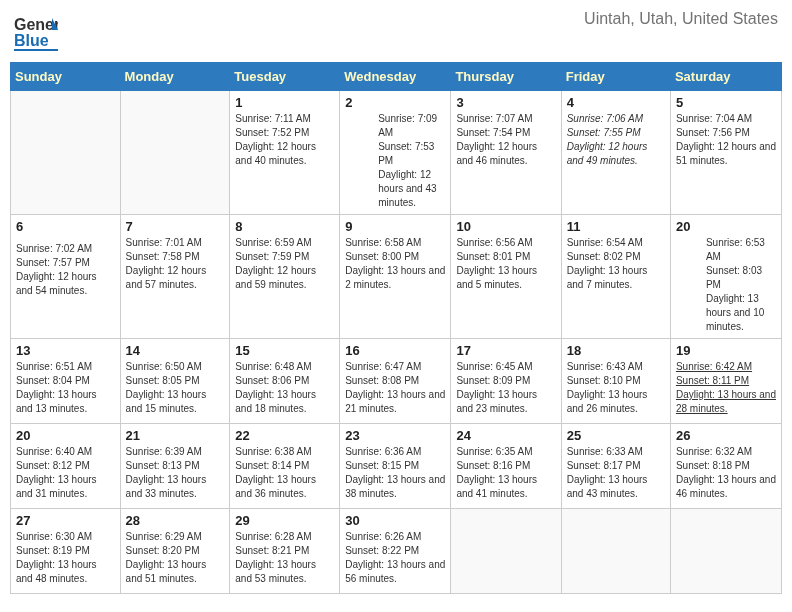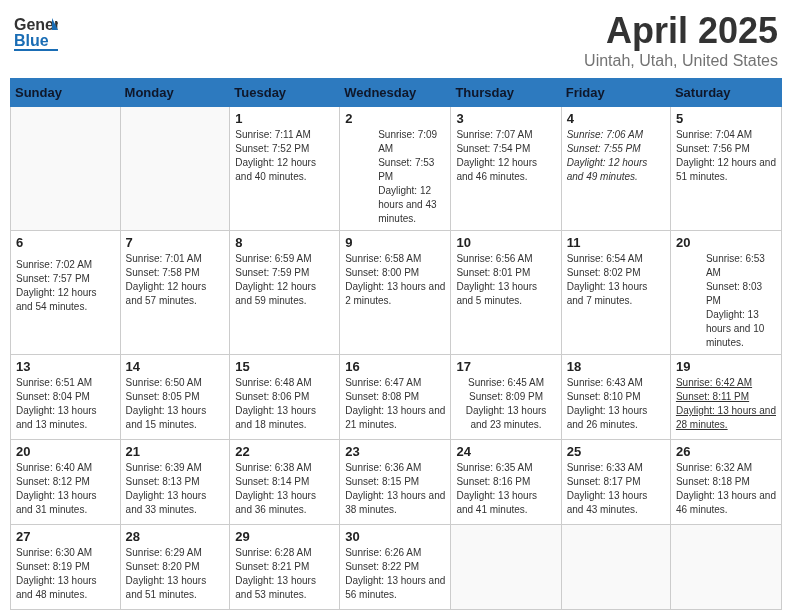--- a/index.html
+++ b/index.html
@@ -29,21 +29,21 @@
       font-size: 16px;
       color: #737373;
     }
     table {
       width: 100%;
       border-collapse: collapse;
       font-size: 10.5px;
     }
     thead tr th {
       background: #2d7abf;
-      color: #0f172a;
+      color: #fef9c3;
       padding: 6px 4px;
       text-align: left;
       font-size: 13px;
       font-weight: bold;
       border: 1px solid #2d7abf;
     }
     tbody tr td {
       border: 1px solid #ccc;
       vertical-align: top;
       padding: 4px 5px;
@@ -77,21 +77,20 @@
 <div class="header">
   <div class="logo-container">
     <svg width="44" height="44" viewBox="0 0 44 44">
       <text x="0" y="20" font-family="Arial" font-size="16" font-weight="bold" fill="#333">General</text>
       <text x="0" y="36" font-family="Arial" font-size="16" font-weight="bold" fill="#1a6db5">Blue</text>
       <polygon points="38,8 44,20 38,20" fill="#1a6db5"></polygon>
       <line x1="0" y1="40" x2="44" y2="40" stroke="#1a6db5" stroke-width="2"></line>
     </svg>
   </div>
   <div class="title-block">
-    <div class="title-month">April 2025</div>
     <div class="title-location">Uintah, Utah, United States</div>
   </div>
 </div>
 
 <table>
   <thead>
     <tr id="weekday-header">
         <th>Sunday</th>
         <th>Monday</th>
         <th>Tuesday</th>
@@ -200,21 +199,21 @@
 Daylight: 13 hours and 18 minutes.</div>
         </td>
         <td>
           <span class="day-num">16</span>
           <div class="day-info" style="white-space: pre-line;">Sunrise: 6:47 AM
 Sunset: 8:08 PM
 Daylight: 13 hours and 21 minutes.</div>
         </td>
         <td>
           <span class="day-num">17</span>
-          <div class="day-info" style="white-space: pre-line; text-align: center;">Sunrise: 6:45 AM
+          <div class="day-info" style="white-space: pre-line;">Sunrise: 6:45 AM
 Sunset: 8:09 PM
 Daylight: 13 hours and 23 minutes.</div>
         </td>
         <td>
           <span class="day-num">18</span>
           <div class="day-info" style="white-space: pre-line;">Sunrise: 6:43 AM
 Sunset: 8:10 PM
 Daylight: 13 hours and 26 minutes.</div>
         </td>
         <td>

